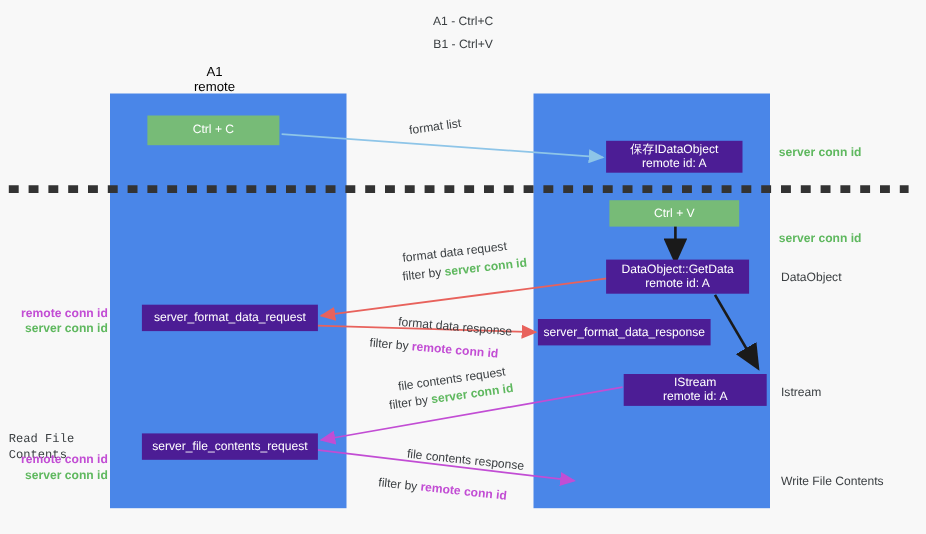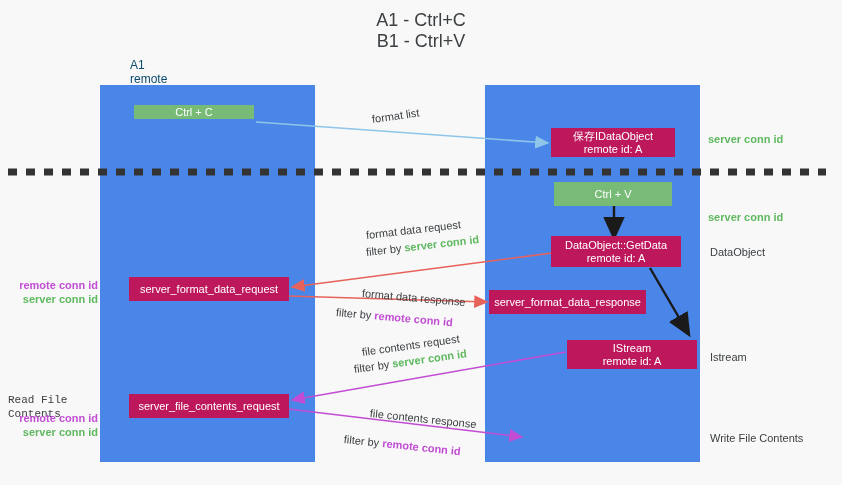--- a/index.html
+++ b/index.html
@@ -7,35 +7,35 @@
     width:842px;height:485px;
     background:#f8f8f8;
     font-family:"Liberation Sans","DejaVu Sans",sans-serif;
     overflow:hidden;
     position:relative;
   }
   #stage{position:absolute;left:0;top:0;width:842px;height:485px;}
   .abs{position:absolute;}
   .title{
     left:0;top:10px;width:842px;text-align:center;
-    font-size:18px;color:#3c4043;line-height:21px;
+    font-size:11px;color:#3c4043;line-height:21px;
   }
   .col-head{
-    font-size:12px;color:#0c4a6e;text-align:left;line-height:14px;
+    font-size:12px;color:#000000;text-align:center;line-height:14px;
   }
   .lane{
     background:#4a86e8;
   }
   .box{
     box-sizing:border-box;
     display:flex;align-items:center;justify-content:center;
     text-align:center;color:#ffffff;font-size:11px;line-height:13px;
   }
   .box-green{background:#77bb77;}
-  .box-orange{background:#be185d;}
+  .box-orange{background:#4c1d95;}
   .lbl{font-size:11px;color:#3c4043;line-height:14px;}
   .lbl-green{color:#5fb85f;font-weight:bold;}
   .lbl-purple{color:#c24dd4;font-weight:bold;}
   .ann{font-size:11px;color:#3c4043;line-height:14px;}
   .ann-green{font-size:11px;color:#5fb85f;font-weight:bold;line-height:14px;}
   .ann-purple{font-size:11px;color:#c24dd4;font-weight:bold;line-height:14px;}
   svg{position:absolute;left:0;top:0;overflow:visible;}
   .rot-a{transform:rotate(-8deg);transform-origin:left center;}
   .rot-b{transform:rotate(-6.5deg);transform-origin:left center;}
   .rot-c{transform:rotate(5deg);transform-origin:left center;}
@@ -88,21 +88,21 @@
 
     <line x1="650" y1="268" x2="688" y2="333" stroke="#1a1a1a" stroke-width="2.4" marker-end="url(#ah-black)"></line>
 
     <line x1="566" y1="352" x2="292" y2="400" stroke="#c24dd4" stroke-width="1.6" marker-end="url(#ah-purple)"></line>
 
     <line x1="288" y1="409" x2="522" y2="437" stroke="#c24dd4" stroke-width="1.6" marker-end="url(#ah-purple)"></line>
 
     <line x1="8" y1="172" x2="826" y2="172" stroke="#333333" stroke-width="7" stroke-dasharray="9 9"></line>
   </svg>
 
-  <div class="abs box box-green" style="left:134px;top:105px;width:120px;height:14px;">
+  <div class="abs box box-green" style="left:134px;top:105px;width:120px;height:27px;">
     <span>Ctrl + C</span>
   </div>
 
   <div class="abs box box-orange" style="left:129px;top:277px;width:160px;height:24px;">
     <span>server_format_data_request</span>
   </div>
 
   <div class="abs box box-orange" style="left:129px;top:394px;width:160px;height:24px;">
     <span>server_file_contents_request</span>
   </div>

